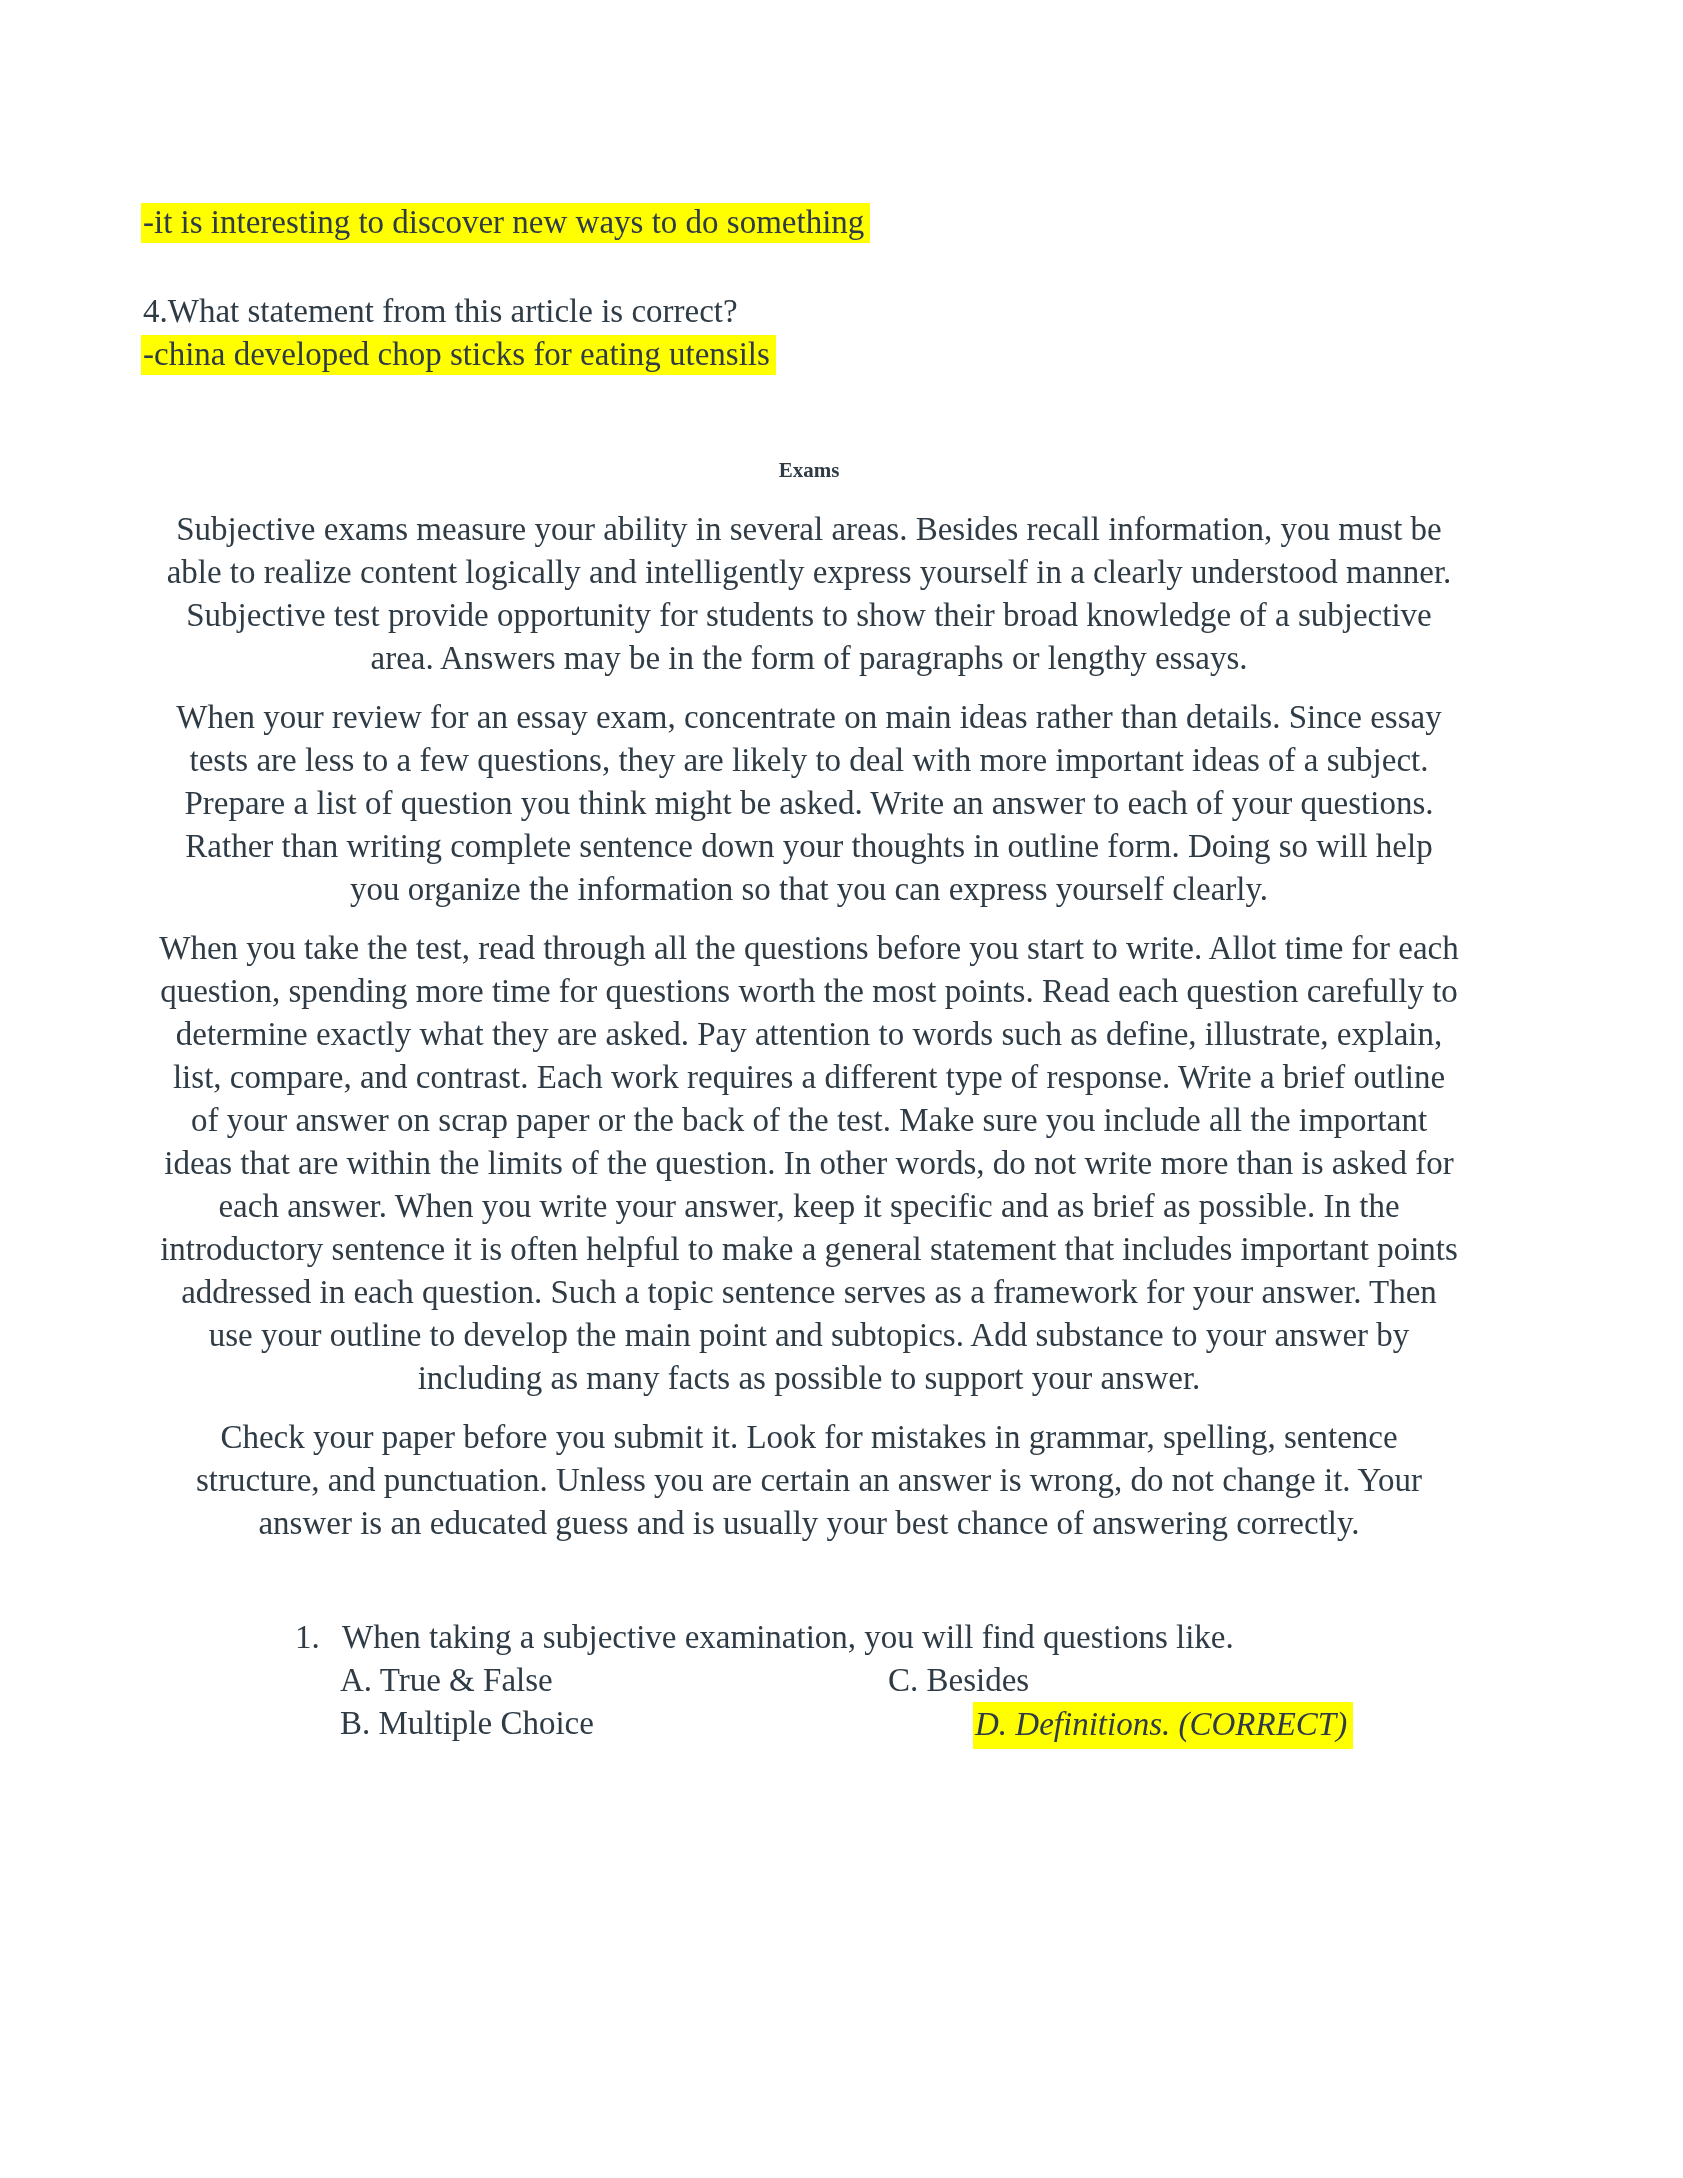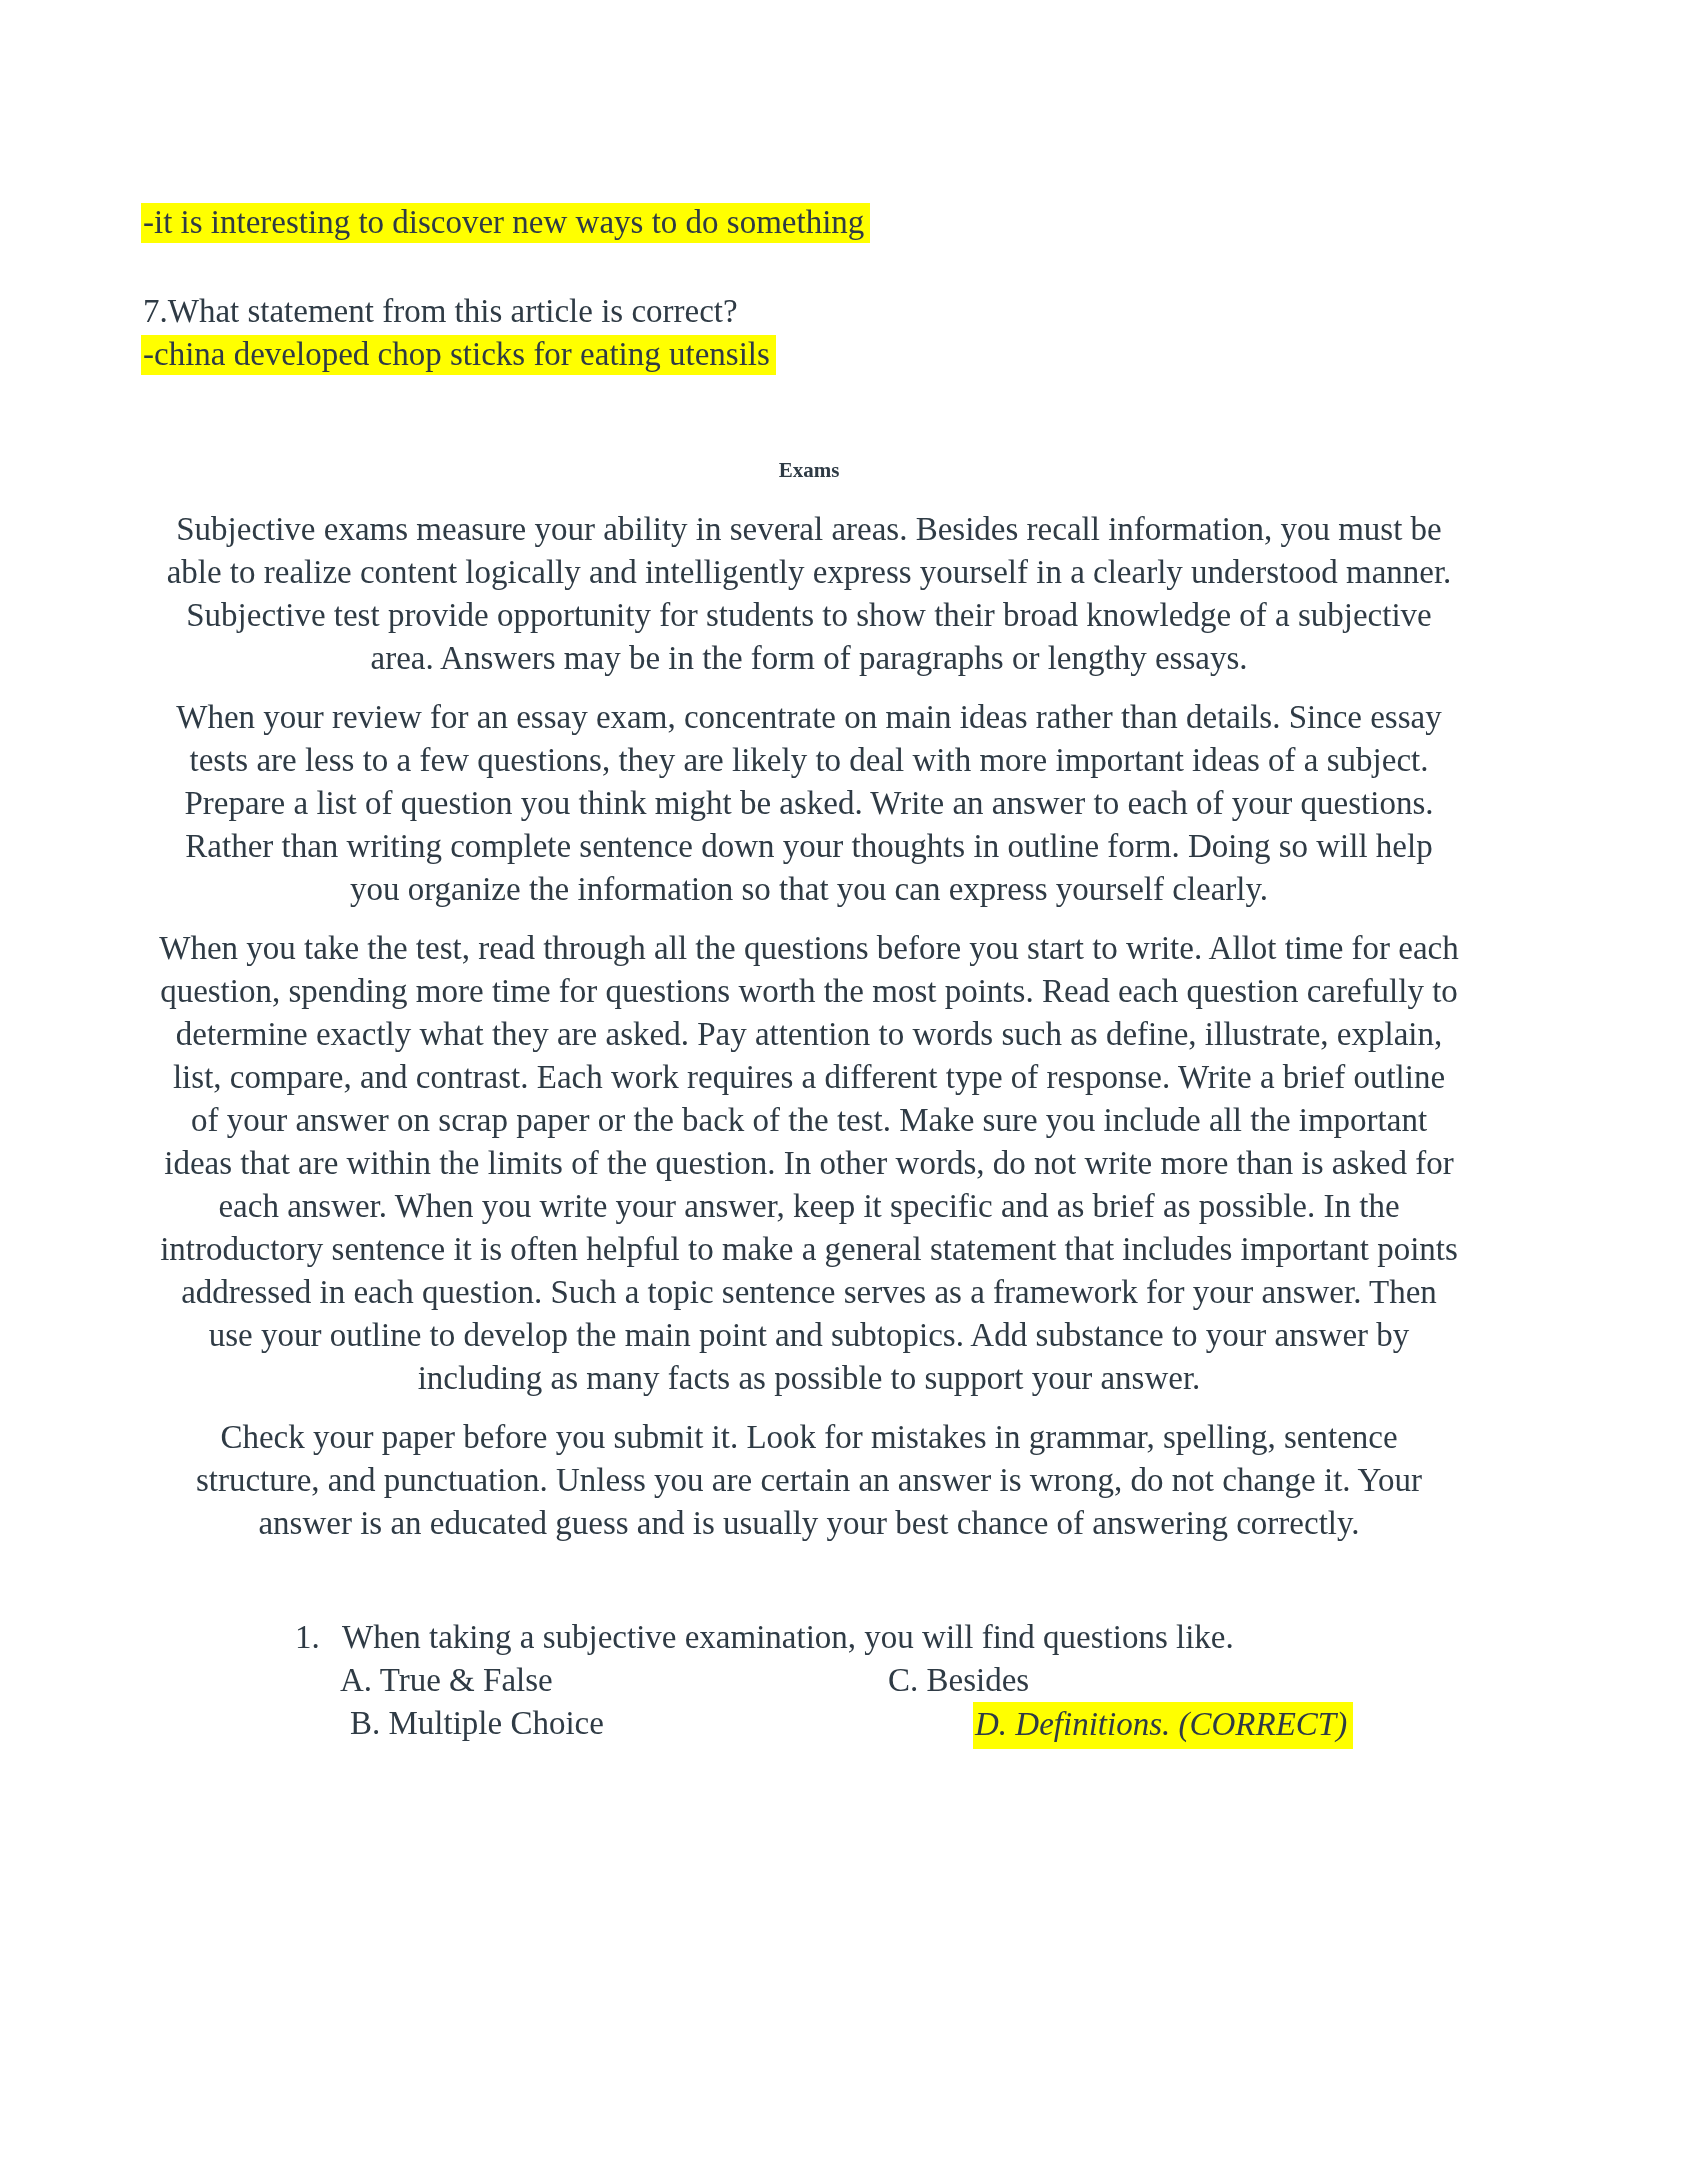--- a/index.html
+++ b/index.html
@@ -39,35 +39,35 @@
   .par-1 { margin-top: 17px; }
   .par-2 { margin-top: 55px; }
   .par-3 { margin-top: 52px; }
   .par-4 { margin-top: 77px; }
   .quiz { position: relative; margin-top: 71px; height: 139px; }
   .quiz-line { position: relative; height: 43px; }
   .quiz-num   { position: absolute; left: 152px; top: 0; }
   .quiz-q     { position: absolute; left: 199px; top: 0; white-space: nowrap; }
   .opt-a      { position: absolute; left: 197px; top: 0; white-space: nowrap; }
   .opt-c      { position: absolute; left: 745px; top: 0; white-space: nowrap; }
-  .opt-b      { position: absolute; left: 207px; top: 0; white-space: nowrap; text-align: right; }
+  .opt-b      { position: absolute; left: 197px; top: 0; white-space: nowrap; text-align: right; }
   .opt-d      { position: absolute; left: 832px; top: 0; white-space: nowrap; font-style: italic; }
 </style>
 </head>
 <body>
 
 <div class="page">
   <div class="content">
 
     <div class="qa-block">
       <span class="hl qa-line">-it is interesting to discover new ways to do something</span>
     </div>
 
     <div class="qa-block q7-block">
-      <div class="qa-line">7.What statement from this article is correct?</div>
+      <div class="qa-line">4.What statement from this article is correct?</div>
       <div class="qa-line">
         <span class="hl">-china developed chop sticks for eating utensils</span>
       </div>
     </div>
 
     <div class="article-title">Exams</div>
 
     <p class="body-par par-1">Subjective exams measure your ability in several areas. Besides recall information, you must be able to realize content logically and intelligently express yourself in a clearly understood manner. Subjective test provide opportunity for students to show their broad knowledge of a subjective area. Answers may be in the form of paragraphs or lengthy essays.</p>
 
     <p class="body-par par-2">When your review for an essay exam, concentrate on main ideas rather than details. Since essay tests are less to a few questions, they are likely to deal with more important ideas of a subject. Prepare a list of question you think might be asked. Write an answer to each of your questions. Rather than writing complete sentence down your thoughts in outline form. Doing so will help you organize the information so that you can express yourself clearly.</p>

